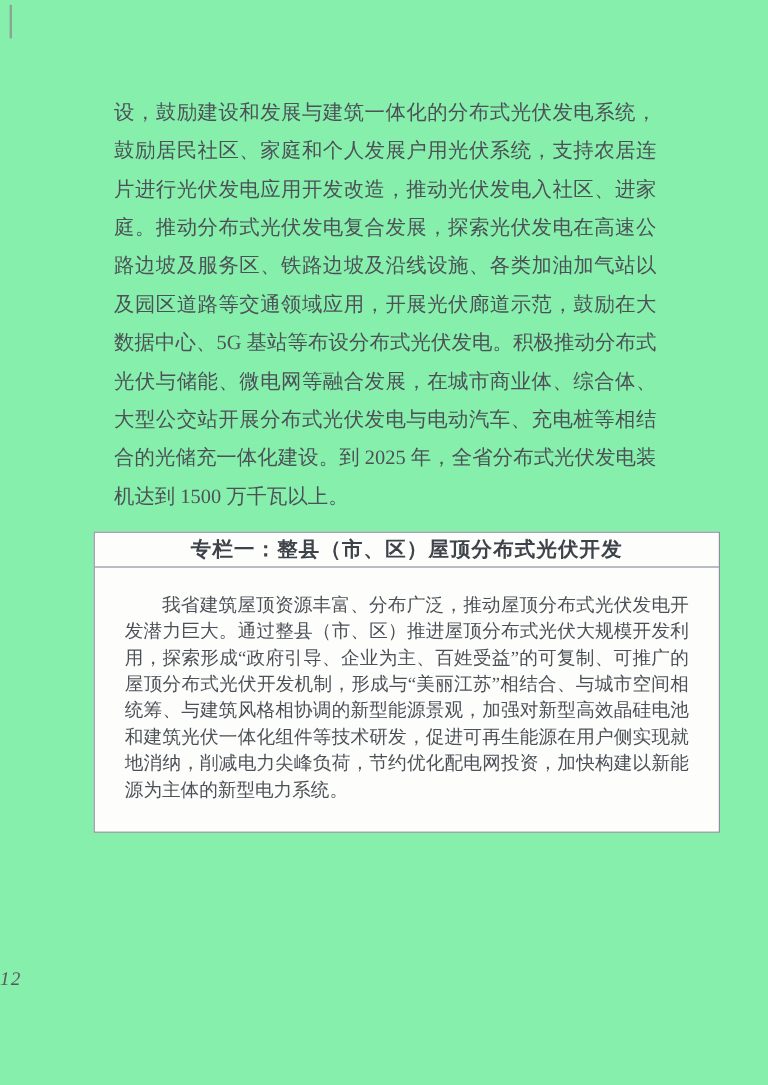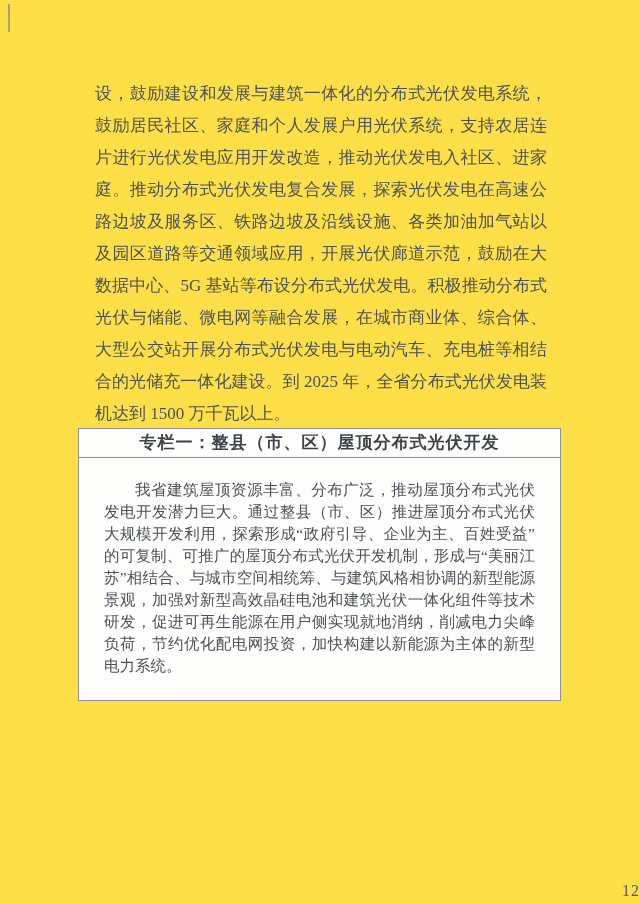--- a/index.html
+++ b/index.html
@@ -5,21 +5,21 @@
   html, body {
     margin: 0;
     padding: 0;
     background: #e8e8e8;
   }
   .page {
     position: relative;
     width: 640px;
     height: 904px;
     margin: 0 auto;
-    background: #fde047;
+    background: #86efac;
     overflow: hidden;
     font-family: "Liberation Serif", "DejaVu Serif", serif;
     color: #4c5157;
   }
   
   .scan-mark {
     position: absolute;
     left: 8px;
     top: 4px;
     width: 2px;
@@ -36,22 +36,22 @@
     line-height: 32px;
     text-align: justify;
     color: #4c5157;
   }
   .para1 { top: 78px; }
   .para2 { top: 648px; text-indent: 2em; }
 
   .column-box {
     position: absolute;
     left: 78px;
-    top: 428px;
-    width: 483px;
+    top: 443px;
+    width: 522px;
     border: 1.5px solid #8d9299;
     box-sizing: border-box;
     background: #fdfdfc;
   }
   .column-box-title {
     font-family: "Liberation Sans", "DejaVu Sans", sans-serif;
     font-weight: bold;
     font-size: 17px;
     line-height: 28px;
     text-align: center;
@@ -63,27 +63,28 @@
     margin: 16px;
     padding: 5px 9px 7px 9px;
     font-size: 15.5px;
     line-height: 22px;
     text-align: justify;
     text-indent: 2em;
     color: #4c5157;
   }
   .page-number {
     position: absolute;
-    top: 882px;
+    top: 808px;
     left: 0;
     width: 100%;
-    text-align: right;
+    text-align: left;
     font-size: 16px;
     color: #55585e;
     letter-spacing: 1px;
+    font-style: italic;
   }
 </style>
 </head>
 <body>
 
 <div class="page">
 
   <div class="scan-mark"></div>
 
   <p class="para para1">设，鼓励建设和发展与建筑一体化的分布式光伏发电系统，鼓励居民社区、家庭和个人发展户用光伏系统，支持农居连片进行光伏发电应用开发改造，推动光伏发电入社区、进家庭。推动分布式光伏发电复合发展，探索光伏发电在高速公路边坡及服务区、铁路边坡及沿线设施、各类加油加气站以及园区道路等交通领域应用，开展光伏廊道示范，鼓励在大数据中心、5G 基站等布设分布式光伏发电。积极推动分布式光伏与储能、微电网等融合发展，在城市商业体、综合体、大型公交站开展分布式光伏发电与电动汽车、充电桩等相结合的光储充一体化建设。到 2025 年，全省分布式光伏发电装机达到 1500 万千瓦以上。</p>

